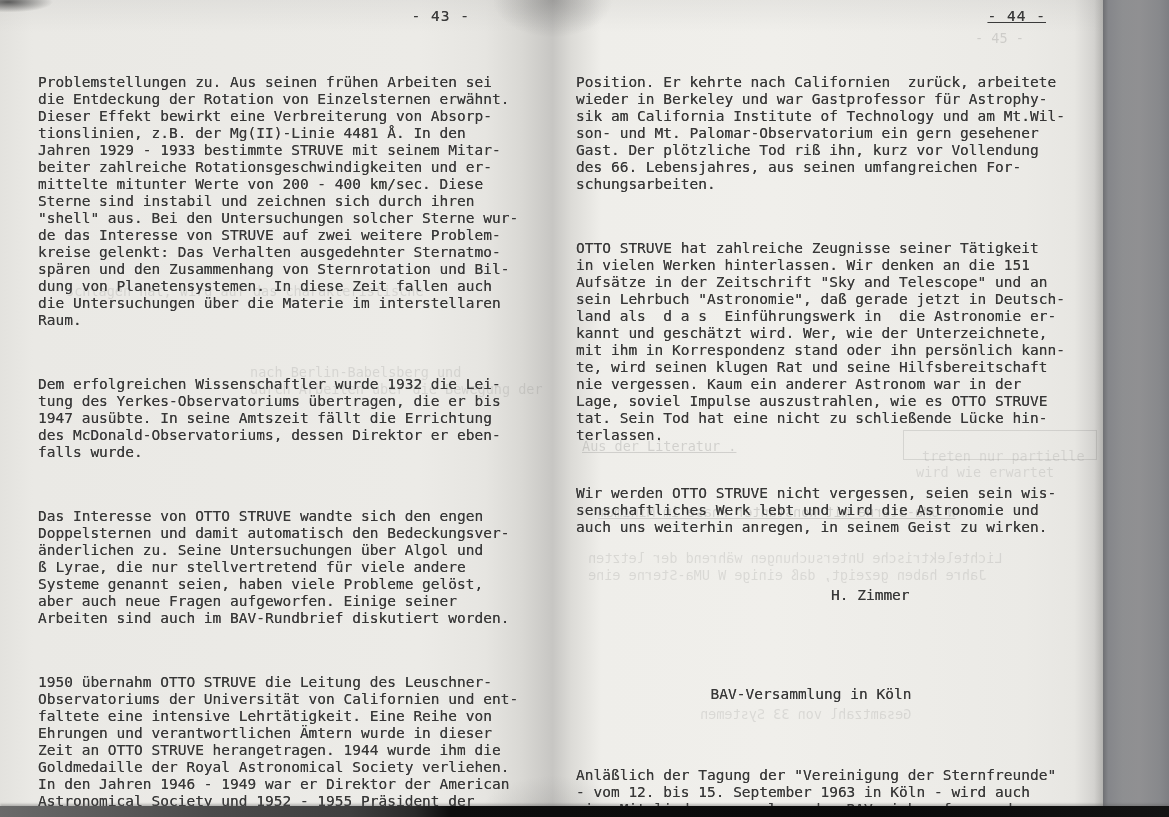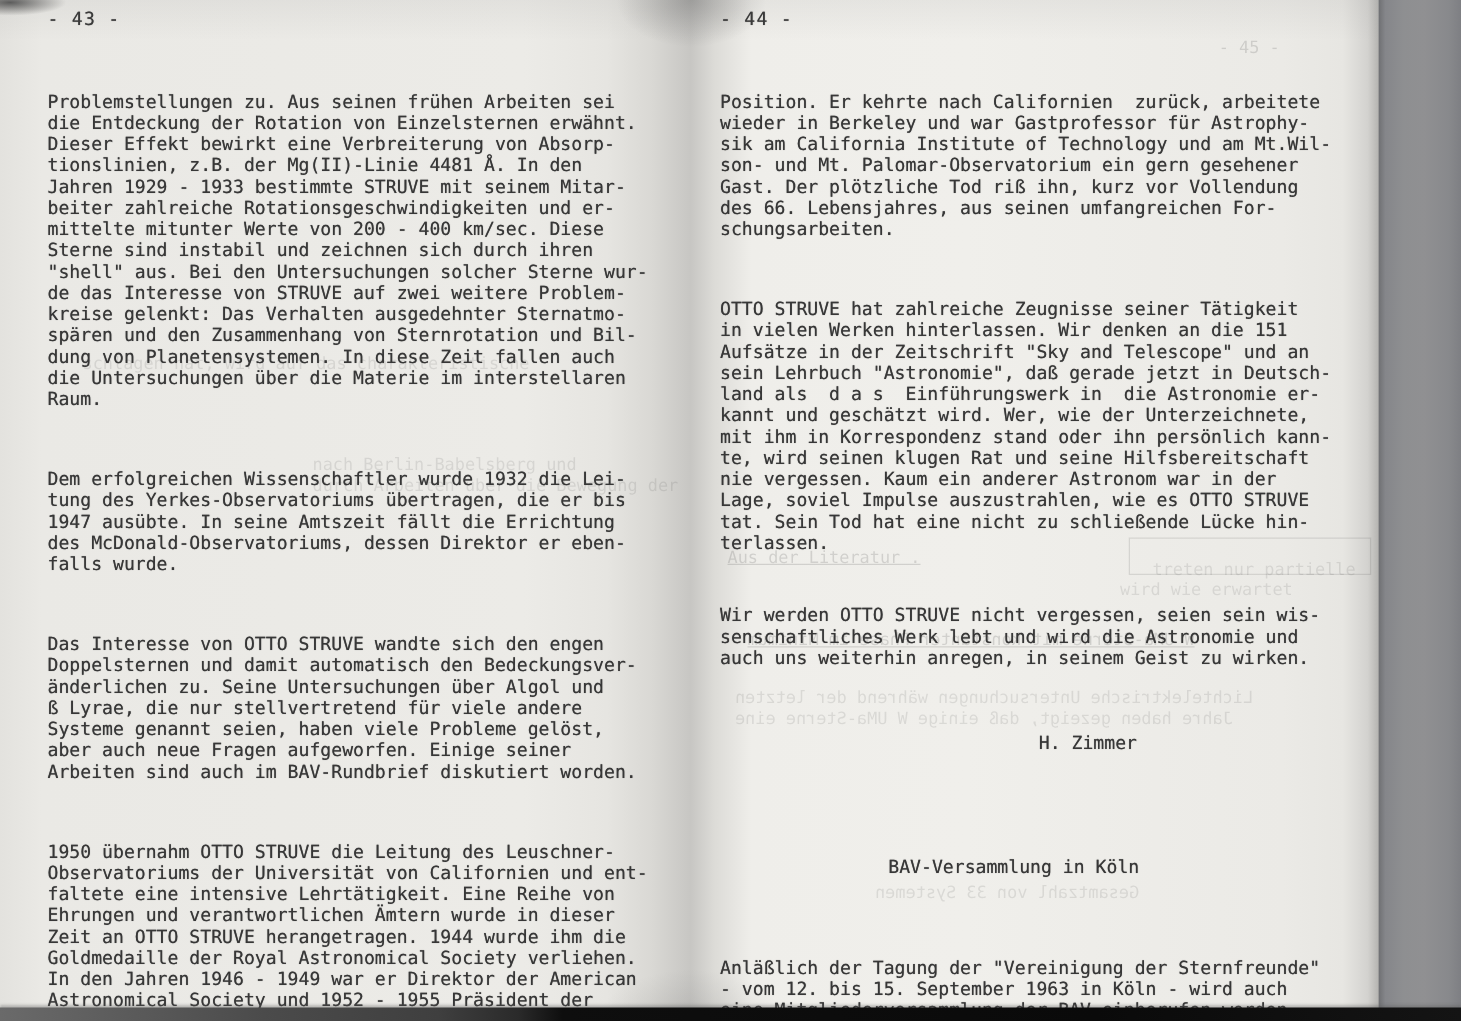--- a/index.html
+++ b/index.html
@@ -36,25 +36,25 @@
   }
   .edge-bottom {
     position:absolute; left:0; top:806px; width:1169px; height:11px;
     background:linear-gradient(90deg,
       #6a6a6a 0%, #4b4b4b 18%, #3f3f3f 30%, #2a2a2a 35.5%, #0e0e0e 38.5%, #0a0a0a 75%, #141414 100%);
     box-shadow:0 -2px 2px rgba(90,90,90,.35);
   }
 
   .pageno {
     position:absolute; top:8px; font-size:14.5px; color:#3a3a3a;
-    text-align:left; letter-spacing:1px;
+    text-align:right; letter-spacing:1px;
     text-shadow:0 0 .6px rgba(40,40,40,.7); white-space:pre;
   }
   #pageno-left  { left:38px;  width:432px; }
-  #pageno-right { left:576px; width:470px; }
+  #pageno-right { left:576px; width:470px;text-decoration:underline; }
 
   .col {
     position:absolute; top:40px; font-size:14.5px; line-height:17px;
     color:#373737; white-space:pre;
     text-shadow:0 0 .6px rgba(45,45,45,.72);
   }
   #col-left  { left:38px;  width:500px; }
   #col-right { left:576px; width:510px; }
   .col p { margin:0 0 13px 0; }
 
@@ -87,21 +87,21 @@
   <div class="shade"></div>
   <div class="edge-right"></div>
 
   <div class="bleed" style="left:66px; top:283px;">schlagen hat, wird auf das charakteristische</div>
   <div class="bleed" style="left:250px; top:364px;">nach Berlin-Babelsberg und</div>
   <div class="bleed" style="left:250px; top:381px;">durch Arbeiten über die Bewegung der</div>
 
   <div class="bleed strong" style="left:975px; top:30px;">- 45 -</div>
   <div class="bleed-box" style="left:903px; top:430px; width:192px; height:28px;"></div>
   <div class="bleed" style="left:922px; top:448px;">treten nur partielle</div>
-  <div class="bleed" style="left:896px; top:464px;">wird wie erwartet</div>
+  <div class="bleed" style="left:916px; top:464px;">wird wie erwartet</div>
   <div class="bleed strong uline" style="left:582px; top:438px;">Aus der Literatur .</div>
   <div class="bleed mirror strong uline" style="left:598px; top:504px;">W UMa-Sterne mit konstanter Phase im Minimum</div>
   <div class="bleed mirror" style="left:588px; top:550px;">Lichtelektrische Untersuchungen während der letzten</div>
   <div class="bleed mirror" style="left:588px; top:567px;">Jahre haben gezeigt, daß einige W UMa-Sterne eine</div>
   <div class="bleed mirror" style="left:700px; top:706px;">Gesamtzahl von 33 Systemen</div>
 
   <div class="pageno" id="pageno-left">- 43 -</div>
 
   <div class="col" id="col-left">
     <p>Problemstellungen zu. Aus seinen frühen Arbeiten sei

